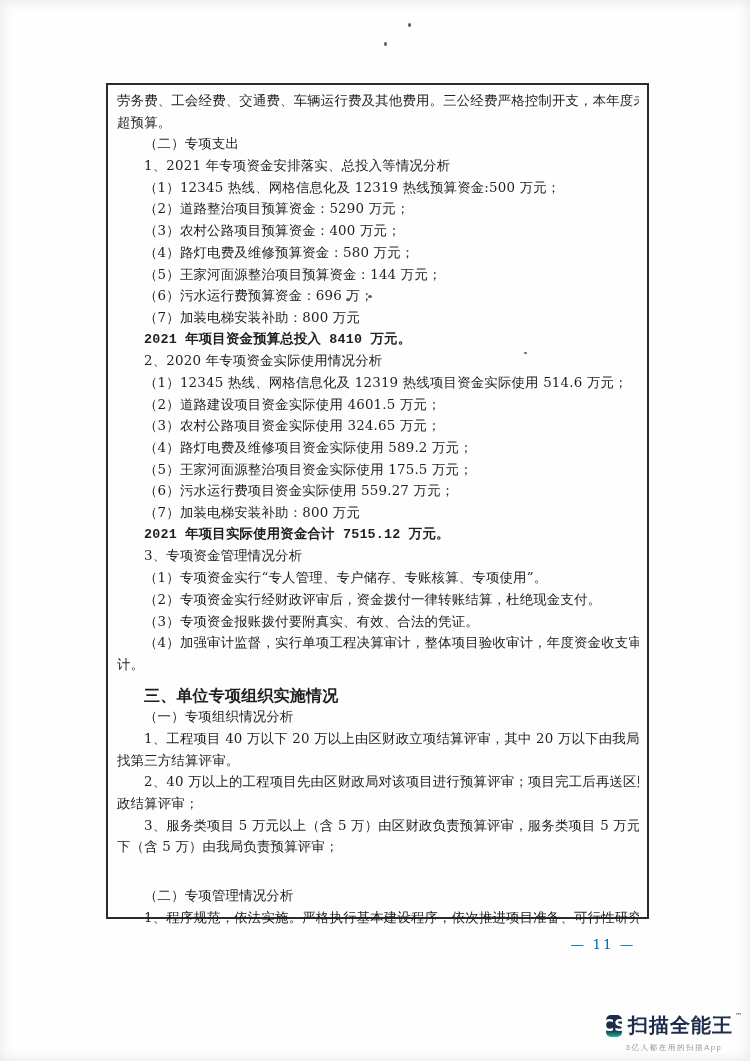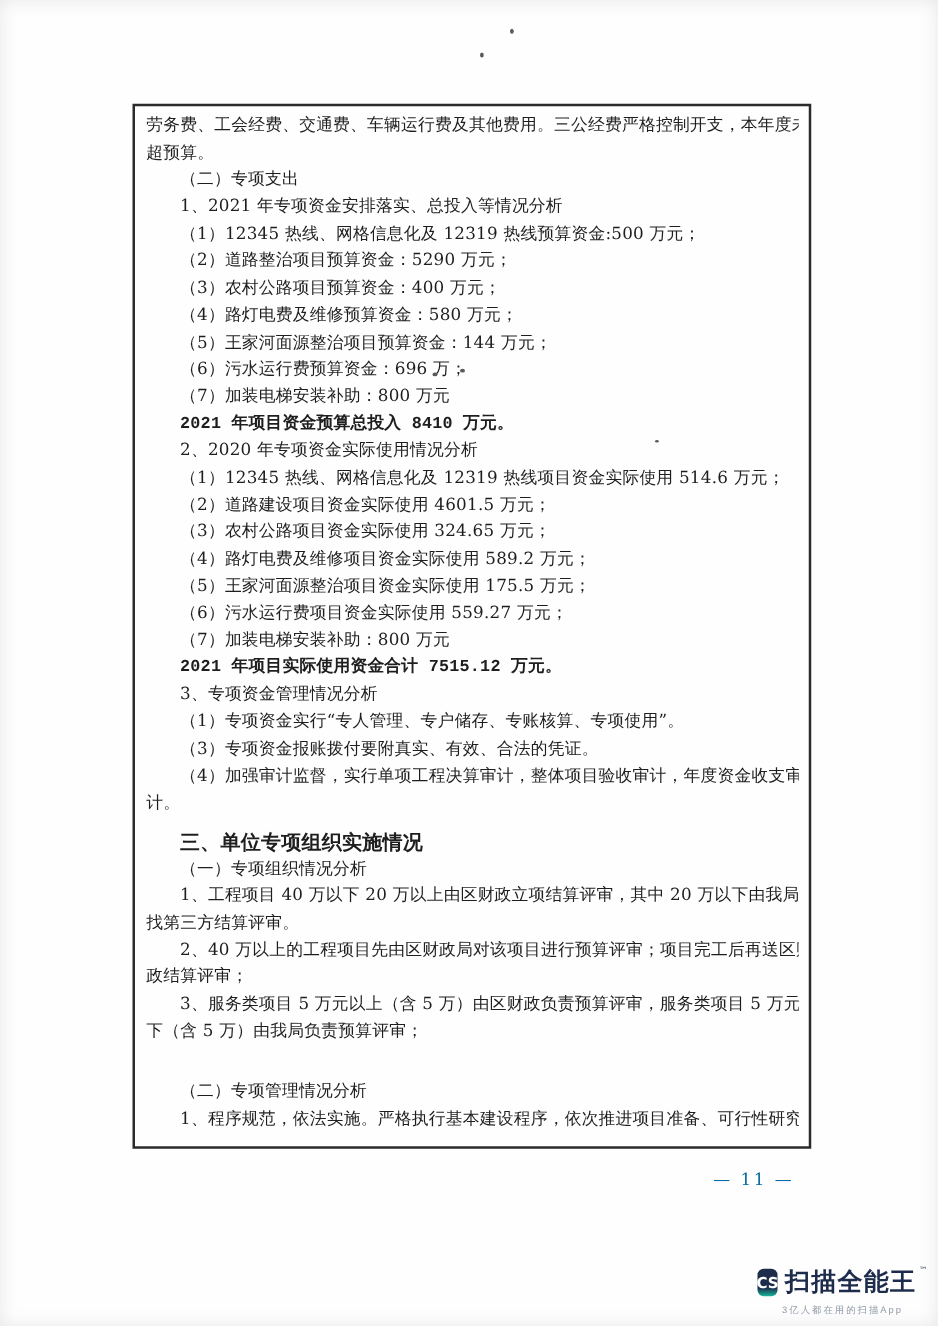--- a/index.html
+++ b/index.html
@@ -68,21 +68,21 @@
     gap: 6px;
     font-family: "DejaVu Sans", "Liberation Sans", sans-serif;
   }
   .wm-logo {
     width: 16px;
     height: 22px;
     border-radius: 5px;
     background: linear-gradient(180deg, #1e2c4c 0%, #1e2c4c 70%, #16b99b 100%);
     color: #ffffff;
     font-weight: bold;
-    font-size: 12px;
+    font-size: 16px;
     display: flex;
     align-items: center;
     justify-content: center;
   }
   .wm-brand {
     font-size: 20px;
     font-weight: bold;
     color: #1e2c4c;
     letter-spacing: 1px;
   }
@@ -135,20 +135,21 @@
         <div class="line indent">（1）12345 热线、网格信息化及 12319 热线项目资金实际使用 514.6 万元；</div>
         <div class="line indent">（2）道路建设项目资金实际使用  4601.5 万元；</div>
         <div class="line indent">（3）农村公路项目资金实际使用 324.65 万元；</div>
         <div class="line indent">（4）路灯电费及维修项目资金实际使用 589.2 万元；</div>
         <div class="line indent">（5）王家河面源整治项目资金实际使用 175.5 万元；</div>
         <div class="line indent">（6）污水运行费项目资金实际使用 559.27 万元；</div>
         <div class="line indent">（7）加装电梯安装补助：800 万元</div>
         <div class="line indent-bold">2021 年项目实际使用资金合计 7515.12 万元。</div>
         <div class="line indent">3、专项资金管理情况分析</div>
         <div class="line indent">（1）专项资金实行“专人管理、专户储存、专账核算、专项使用”。</div>
+        <div class="line indent">（2）专项资金实行经财政评审后，资金拨付一律转账结算，杜绝现金支付。</div>
         <div class="line indent">（3）专项资金报账拨付要附真实、有效、合法的凭证。</div>
         <div class="line indent">（4）加强审计监督，实行单项工程决算审计，整体项目验收审计，年度资金收支审</div>
         <div class="line flush">计。</div>
         <div class="spacer-sm"></div>
         <div class="line heading">三、单位专项组织实施情况</div>
         <div class="line indent">（一）专项组织情况分析</div>
         <div class="line indent">1、工程项目 40 万以下 20 万以上由区财政立项结算评审，其中 20 万以下由我局负责</div>
         <div class="line flush">找第三方结算评审。</div>
         <div class="line indent">2、40 万以上的工程项目先由区财政局对该项目进行预算评审；项目完工后再送区财</div>
         <div class="line flush">政结算评审；</div>

